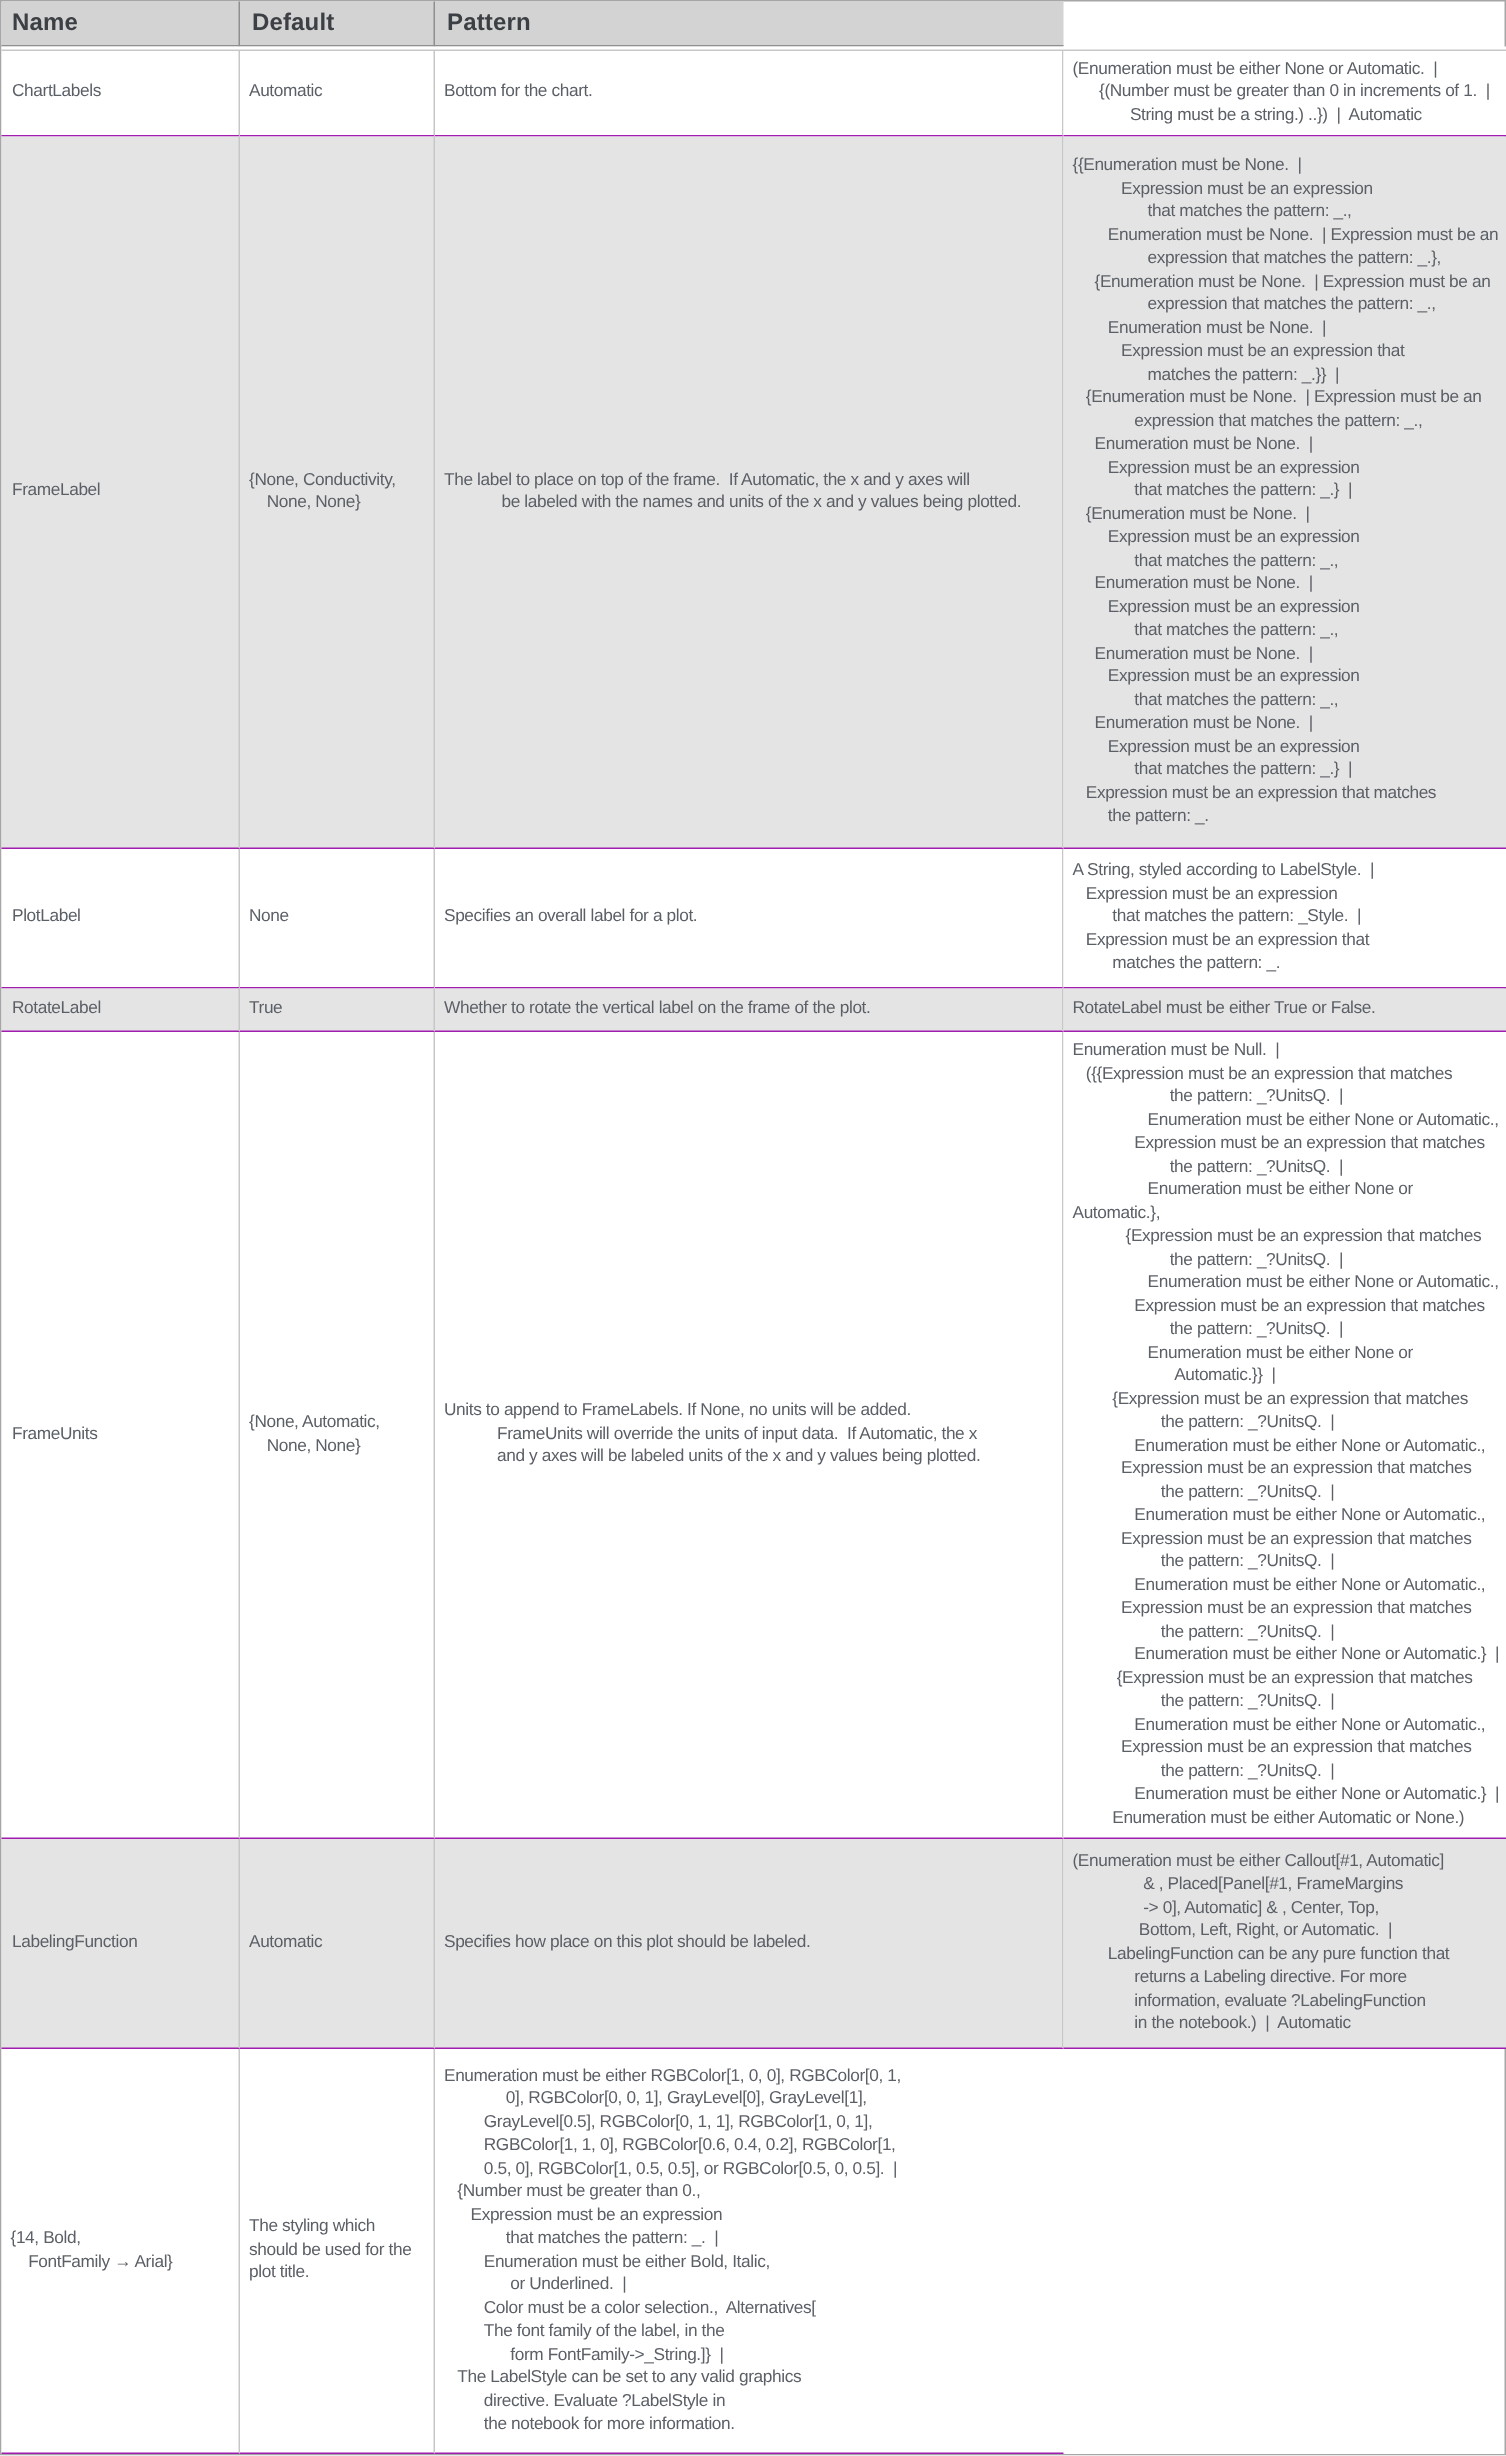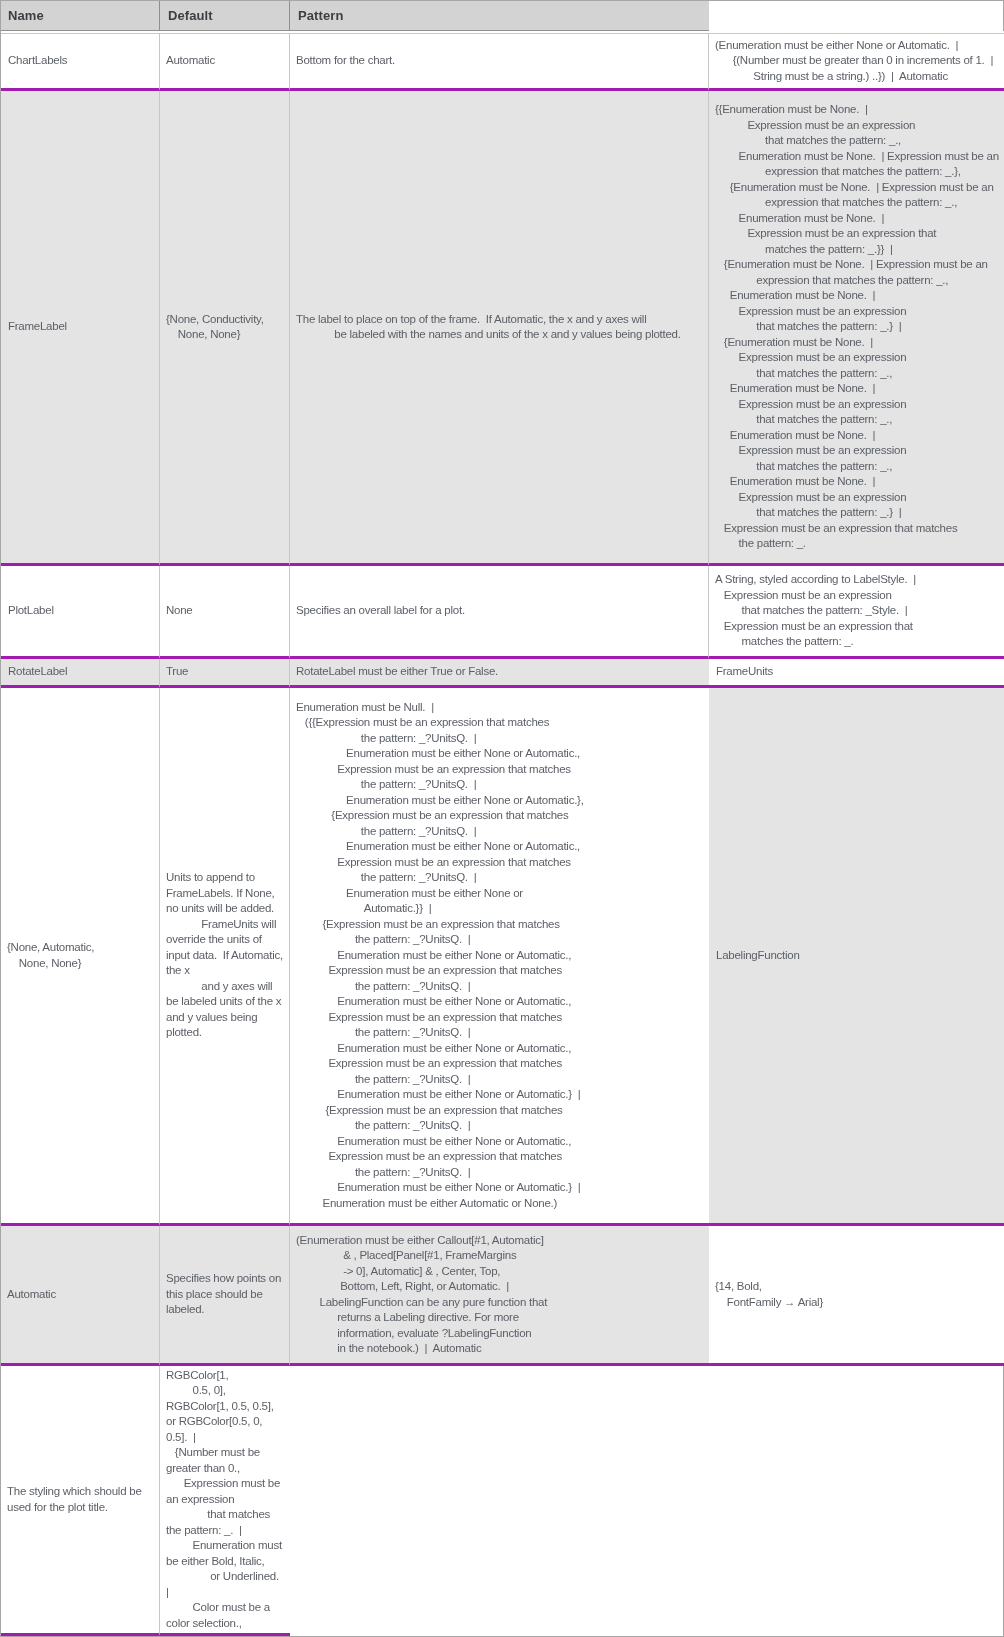--- a/index.html
+++ b/index.html
@@ -10,33 +10,33 @@
     grid-template-rows:30px 3px 57px 475px 93px 29px 538px 140px 1fr;
     border:1px solid #a6a6a6;
     background:#ffffff;
     font-family:"Liberation Sans",sans-serif;
   }
   .cell{
     box-sizing:border-box;
     display:flex;align-items:center;
     padding:3px 5px 3px 6px;
     border-right:1px solid #c7c7c7;
-    border-bottom:3px solid #a21caf;
+    border-bottom:1px solid #a21caf;
     white-space:pre-wrap;
     color:#5b5f66;
     font-size:11.5px;line-height:15.5px;letter-spacing:-0.25px;
     overflow:hidden;
   }
   .cell.last{border-right:none;}
   .hdr{
     background:#d3d3d3;
     border-right:1px solid #8f8f8f;
     border-bottom:1px solid #8f8f8f;
     color:#3c3f44;
-    font-size:13px;font-weight:bold;letter-spacing:0.1px;
+    font-size:16px;font-weight:bold;letter-spacing:0.1px;
     padding-left:8px;
   }
   .gap{grid-column:1 / -1;background:#ffffff;border-bottom:1px solid #c7c7c7;}
   .odd{background:#ffffff;}
   .even{background:#e4e4e4;}
   .namecol{padding-left:7px;}
 </style>
 </head>
 <body>
 
@@ -94,20 +94,21 @@
   <div class="cell odd">None</div>
   <div class="cell odd">Specifies an overall label for a plot.</div>
   <div class="cell odd last">A String, styled according to LabelStyle.  |
    Expression must be an expression
          that matches the pattern: _Style.  |
    Expression must be an expression that
          matches the pattern: _.</div>
 
   <div class="cell even namecol">RotateLabel</div>
   <div class="cell even">True</div>
+  <div class="cell even">Whether to rotate the vertical label on the frame of the plot.</div>
   <div class="cell even last">RotateLabel must be either True or False.</div>
 
   <div class="cell odd namecol">FrameUnits</div>
   <div class="cell odd">{None, Automatic,
     None, None}</div>
   <div class="cell odd">Units to append to FrameLabels. If None, no units will be added.
             FrameUnits will override the units of input data.  If Automatic, the x
             and y axes will be labeled units of the x and y values being plotted.</div>
   <div class="cell odd last">Enumeration must be Null.  |
    ({{Expression must be an expression that matches
@@ -138,21 +139,21 @@
           {Expression must be an expression that matches
                     the pattern: _?UnitsQ.  |
               Enumeration must be either None or Automatic.,
            Expression must be an expression that matches
                     the pattern: _?UnitsQ.  |
               Enumeration must be either None or Automatic.}  |
          Enumeration must be either Automatic or None.)</div>
 
   <div class="cell even namecol">LabelingFunction</div>
   <div class="cell even">Automatic</div>
-  <div class="cell even">Specifies how points on this place should be labeled.</div>
+  <div class="cell even">Specifies how place on this plot should be labeled.</div>
   <div class="cell even last">(Enumeration must be either Callout[#1, Automatic]
                 &amp; , Placed[Panel[#1, FrameMargins
                 -&gt; 0], Automatic] &amp; , Center, Top,
                Bottom, Left, Right, or Automatic.  |
         LabelingFunction can be any pure function that
               returns a Labeling directive. For more
               information, evaluate ?LabelingFunction
               in the notebook.)  |  Automatic</div>
 
   <div class="cell odd">{14, Bold,

